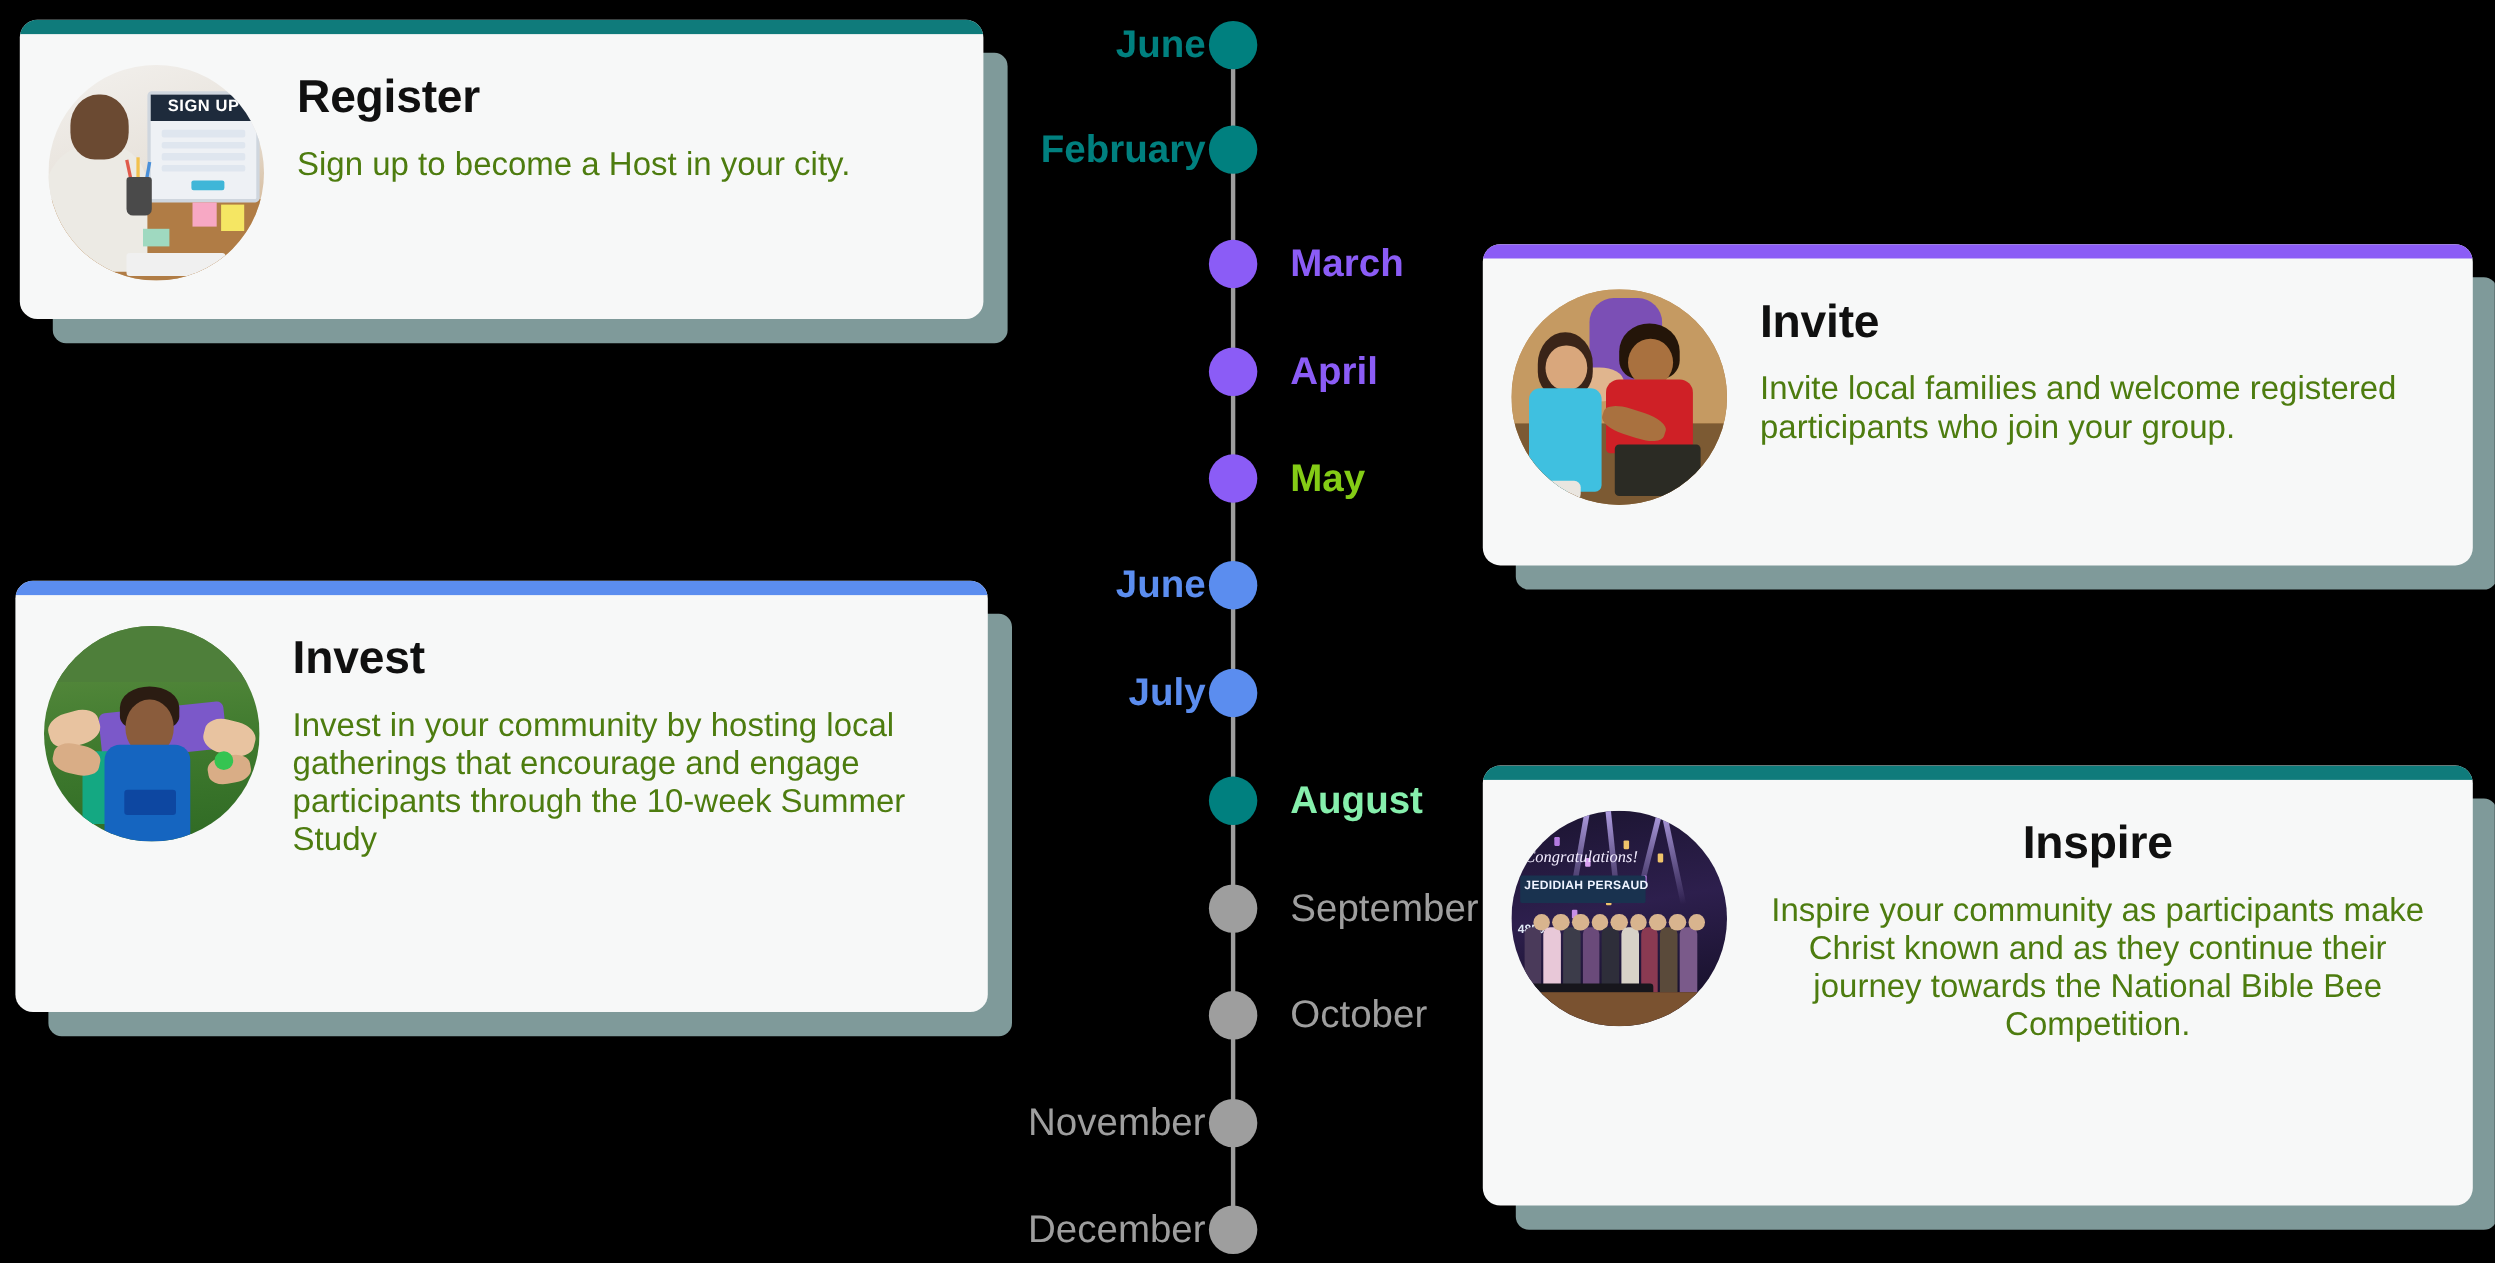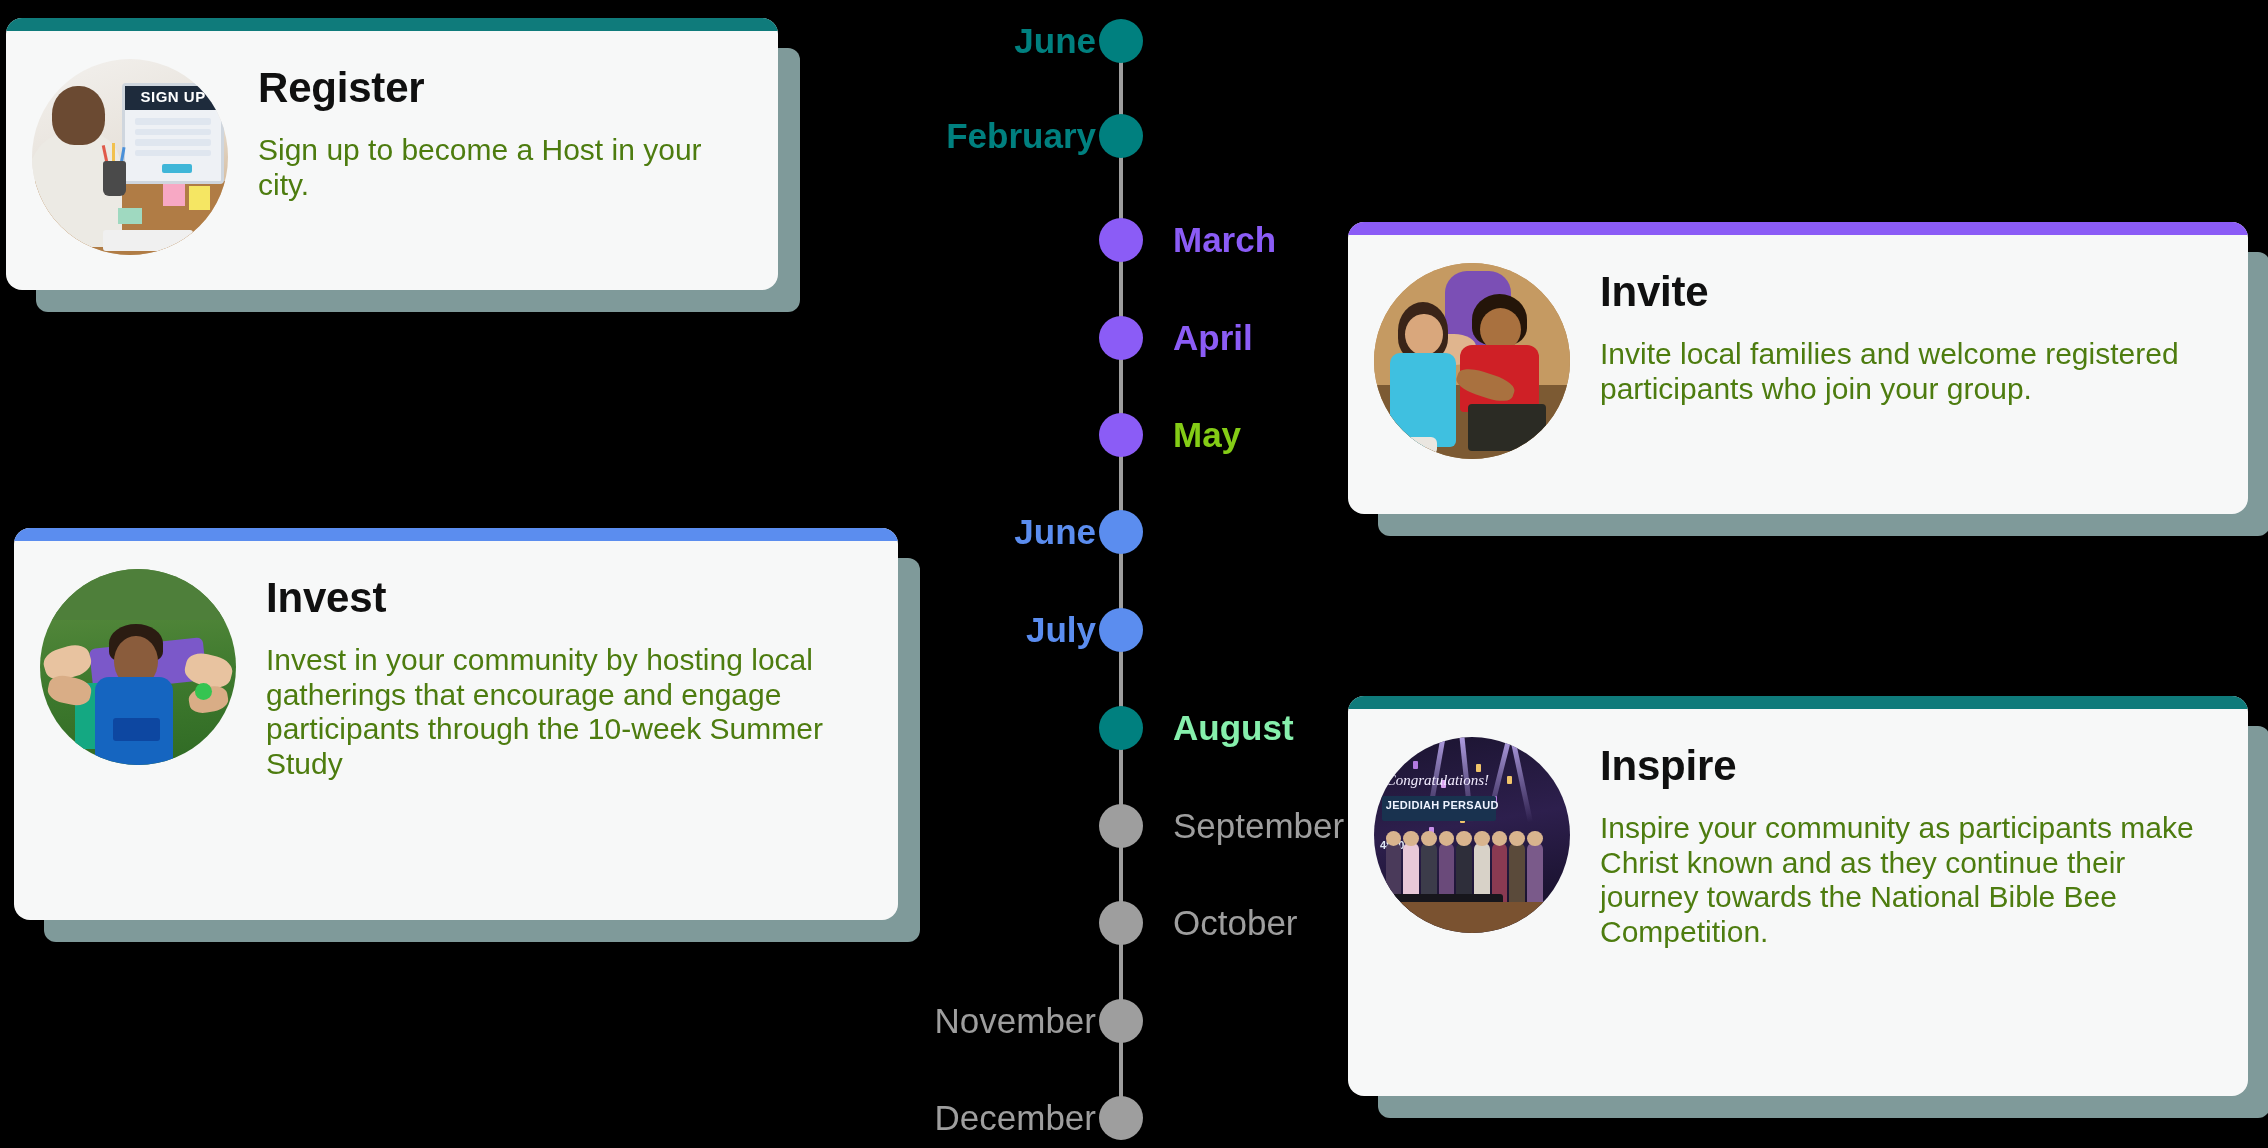--- a/index.html
+++ b/index.html
@@ -114,24 +114,24 @@
   }
 
   .card-desc {
     font-size: 30px;
     font-weight: 400;
     color: #4d7c0f;
     line-height: 1.15;
   }
 
   
-  #card-register { left: 6px;   top: 18px;   width: 772px;  height: 272px; }
+  #card-register { left: 18px;   top: 18px;   width: 876px;  height: 272px; }
   #card-invest   { left: 14px;   top: 528px;  width: 884px;  height: 392px; }
   #card-invite   { left: 1348px; top: 222px;  width: 900px;  height: 292px; }
-  #card-inspire  { left: 1348px; top: 696px;  width: 900px;  height: 400px; }
+  #card-inspire  { left: 1348px; top: 696px;  width: 900px;  height: 400px; text-align: center; }
 
   #card-invest  .card-photo { width: 196px; height: 196px; }
   #card-inspire .card-photo { width: 196px; height: 196px; }
 
   
   .photo-layer { position: absolute; inset: 0; }
 
   
   .ph-register { background: linear-gradient(160deg,#f3f1ee 0%,#e8e3dc 45%,#c79a66 100%); }
   .ph-register .desk      { position:absolute; left:0; bottom:0; width:100%; height:38%; background:#b07c45; }

